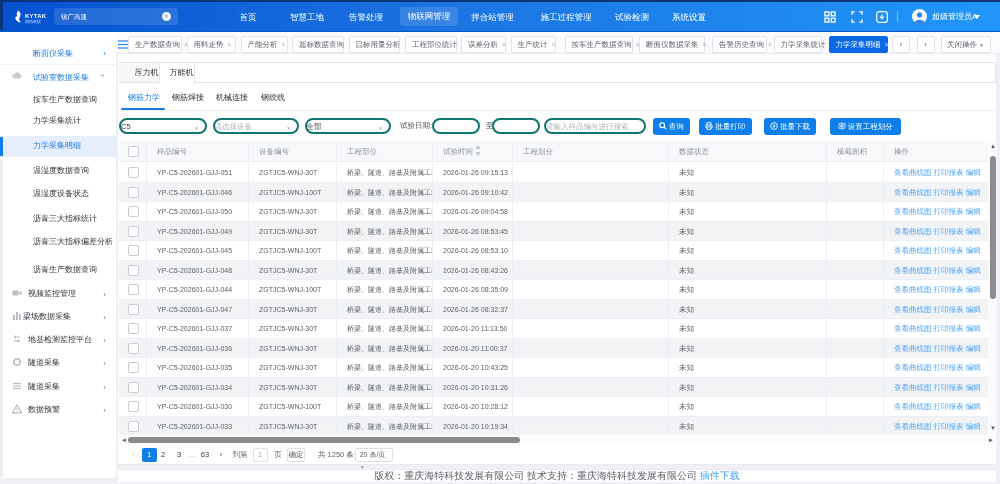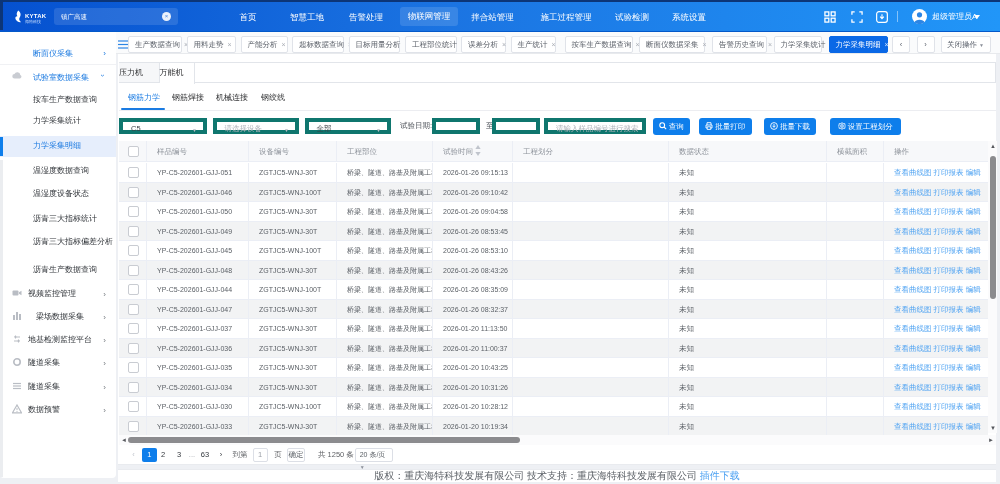--- a/index.html
+++ b/index.html
@@ -29,30 +29,30 @@
 #sidebar .blue{color:#1a79e0;}
 #sidebar .act{position:absolute;left:0;top:107px;width:116px;height:21px;background:#e6eefc;}
 #sidebar .actbar{position:absolute;left:0;top:108px;width:3px;height:19px;background:#0e7eeb;}
 #sidebar .divl{position:absolute;left:0;top:34.5px;width:116px;height:1px;background:#f0f1f4;}
 .sic{position:absolute;left:12px;width:10px;height:10px;}
 #lscroll{position:absolute;left:0;top:131px;width:3px;height:317px;background:#ebedf0;}
 
 #main{position:absolute;left:118px;top:56px;width:878px;height:408.5px;background:#fff;border-bottom:1px solid #e9ebef;}
 
 #mtabs{position:absolute;left:1px;top:6px;width:877px;height:21px;background:#fff;border:1px solid #e2e5ea;}
-.mtab{position:absolute;top:7px;height:19px;line-height:19px;font-size:8px;color:#303133;text-align:left;}
+.mtab{position:absolute;top:7px;height:19px;line-height:19px;font-size:8px;color:#303133;text-align:right;}
 .mtab.t1{left:1px;width:40.5px;border-right:1px solid #e2e5ea;background:#f6f7f9;}
 .mtab.t2{left:41.5px;width:35px;background:#fff;border-right:1px solid #e2e5ea;height:20.5px;}
 
 .stab{position:absolute;top:36px;font-size:8px;color:#303133;}
 .stab.on{color:#1a7be2;}
 #subline{position:absolute;left:3px;top:52px;width:44px;height:2px;border-radius:1px;background:#1a7be2;}
 #subborder{position:absolute;left:1px;top:53.5px;width:877px;height:1px;background:#ecedf1;}
 
-.fsel{position:absolute;top:62px;height:16px;border:4px solid #0f766e;border-radius:0;background:#fff;font-size:7.5px;color:#3a3f45;line-height:14px;padding-left:8px;}
+.fsel{position:absolute;top:62px;height:16px;border:2px solid #0f766e;border-radius:8px;background:#fff;font-size:7.5px;color:#3a3f45;line-height:14px;}
 .fsel .car{position:absolute;right:6px;top:5.5px;color:#b6bac2;font-size:5px;line-height:5px;}
 .fsel.ph{color:#aeb2ba;}
 .flab{position:absolute;top:62px;height:16px;line-height:16px;font-size:7.5px;color:#4a4f56;}
 .btn{position:absolute;top:62px;height:17px;background:#0e7eeb;border-radius:3px;color:#fff;font-size:7.5px;line-height:17px;text-align:center;}
 
 #thead{position:absolute;left:1px;top:85px;width:869px;height:21px;background:#f7f8fa;border-bottom:1px solid #ebeef5;font-size:7.5px;color:#8e939b;}
 .hc{position:absolute;top:0;height:21px;line-height:21px;border-right:1px solid #ebeef5;padding-left:10px;}
 .trow{position:absolute;left:1px;width:869px;height:19.5px;border-bottom:1px solid #ebeef5;font-size:7.5px;color:#5c6167;background:#fff;}
 .trow.alt{background:#f2f3f4;}
 .tc{position:absolute;top:0;height:19px;line-height:19px;border-right:1px solid #ebeef5;padding-left:10px;white-space:nowrap;overflow:hidden;}
@@ -159,21 +159,21 @@
 <div class="sitem" style="top:66px;left:33px;">按车生产数据查询</div>
 <div class="sitem" style="top:87px;left:33px;">力学采集统计</div>
 <div class="sitem blue" style="top:112px;left:33px;">力学采集明细</div>
 <div class="sitem" style="top:137px;left:33px;">温湿度数据查询</div>
 <div class="sitem" style="top:160px;left:33px;">温湿度设备状态</div>
 <div class="sitem" style="top:185px;left:33px;">沥青三大指标统计</div>
 <div class="sitem" style="top:208px;left:33px;">沥青三大指标偏差分析</div>
 <div class="sitem" style="top:236px;left:33px;">沥青生产数据查询</div>
 <div class="sitem" style="top:260px;left:28px;">视频监控管理</div>
     <div class="arrow" style="top:261px;">›</div>
-<div class="sitem" style="top:283px;left:36px;">梁场数据采集</div>
+<div class="sitem" style="top:283px;left:23px;">梁场数据采集</div>
     <div class="arrow" style="top:284px;">›</div>
 <div class="sitem" style="top:306px;left:28px;">地基检测监控平台</div>
     <div class="arrow" style="top:307px;">›</div>
 <div class="sitem" style="top:329px;left:28px;">隧道采集</div>
     <div class="arrow" style="top:330px;">›</div>
 <div class="sitem" style="top:353px;left:28px;">隧道采集</div>
     <div class="arrow" style="top:354px;">›</div>
 <div class="sitem" style="top:376px;left:28px;">数据预警</div>
     <div class="arrow" style="top:377px;">›</div>
 

